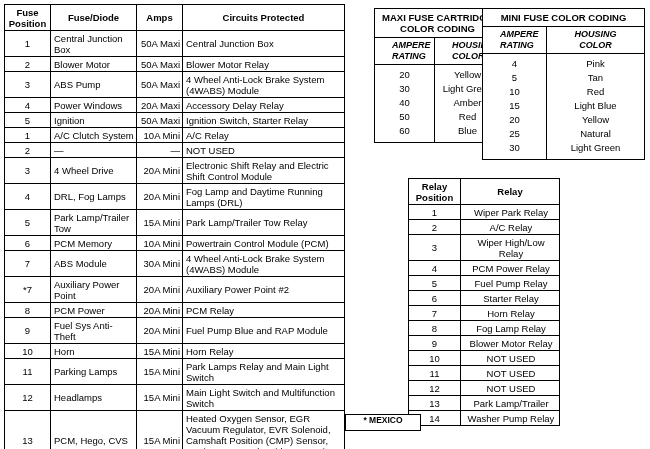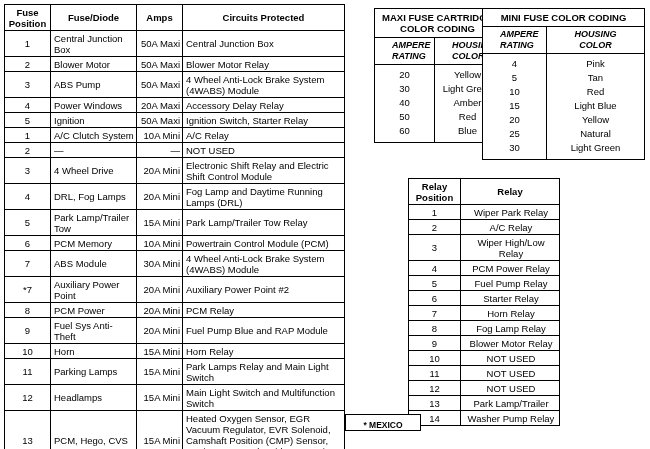--- a/index.html
+++ b/index.html
@@ -28,21 +28,21 @@
 
   
   .relay-table { position:absolute; left:408px; top:178px; width:152px; }
   .relay-table td.c-rpos { text-align:center; }
   .relay-table td.c-relay { text-align:center; padding-left:4px; }
   .relay-table th { font-size:9.5px; }
   .relay-table td { padding:1.5px 2px; }
 
   
   .mexico-box { position:absolute; left:345px; top:414px; width:76px; height:17px;
-                border:1px solid #000; display:flex; align-items:flex-end; justify-content:center;
+                border:1px solid #000; display:flex; align-items:flex-start; justify-content:center;
                 font-size:8.5px; font-weight:bold; background:#fff; }
 </style>
 </head>
 <body>
 
 <div class="page">
 
   <table class="main-table">
     <colgroup>
         <col style="width:46px">

